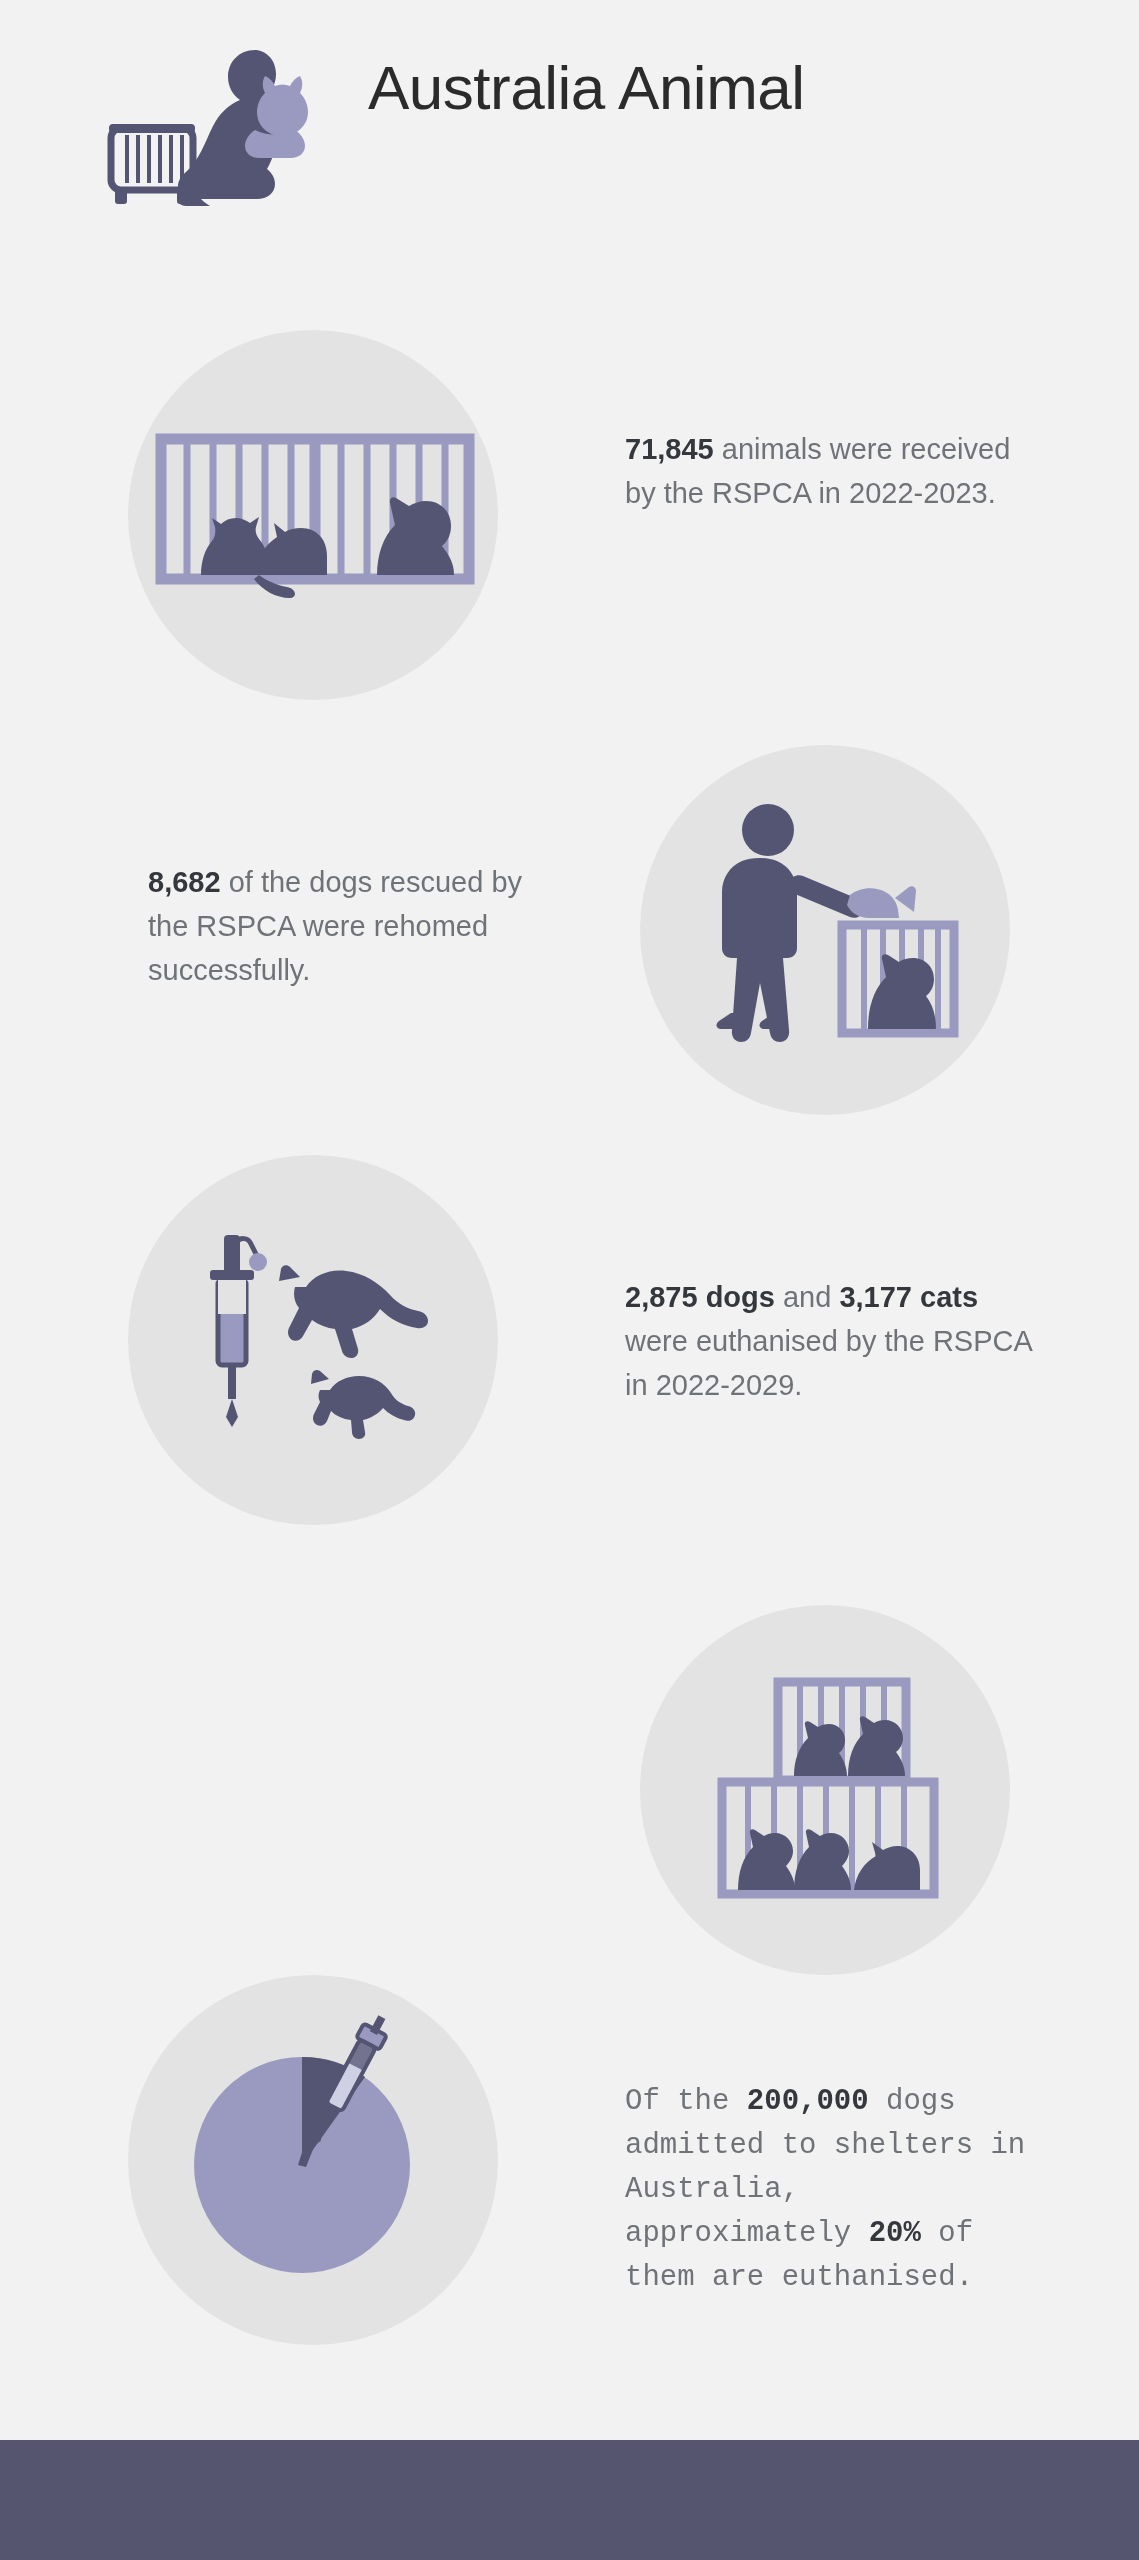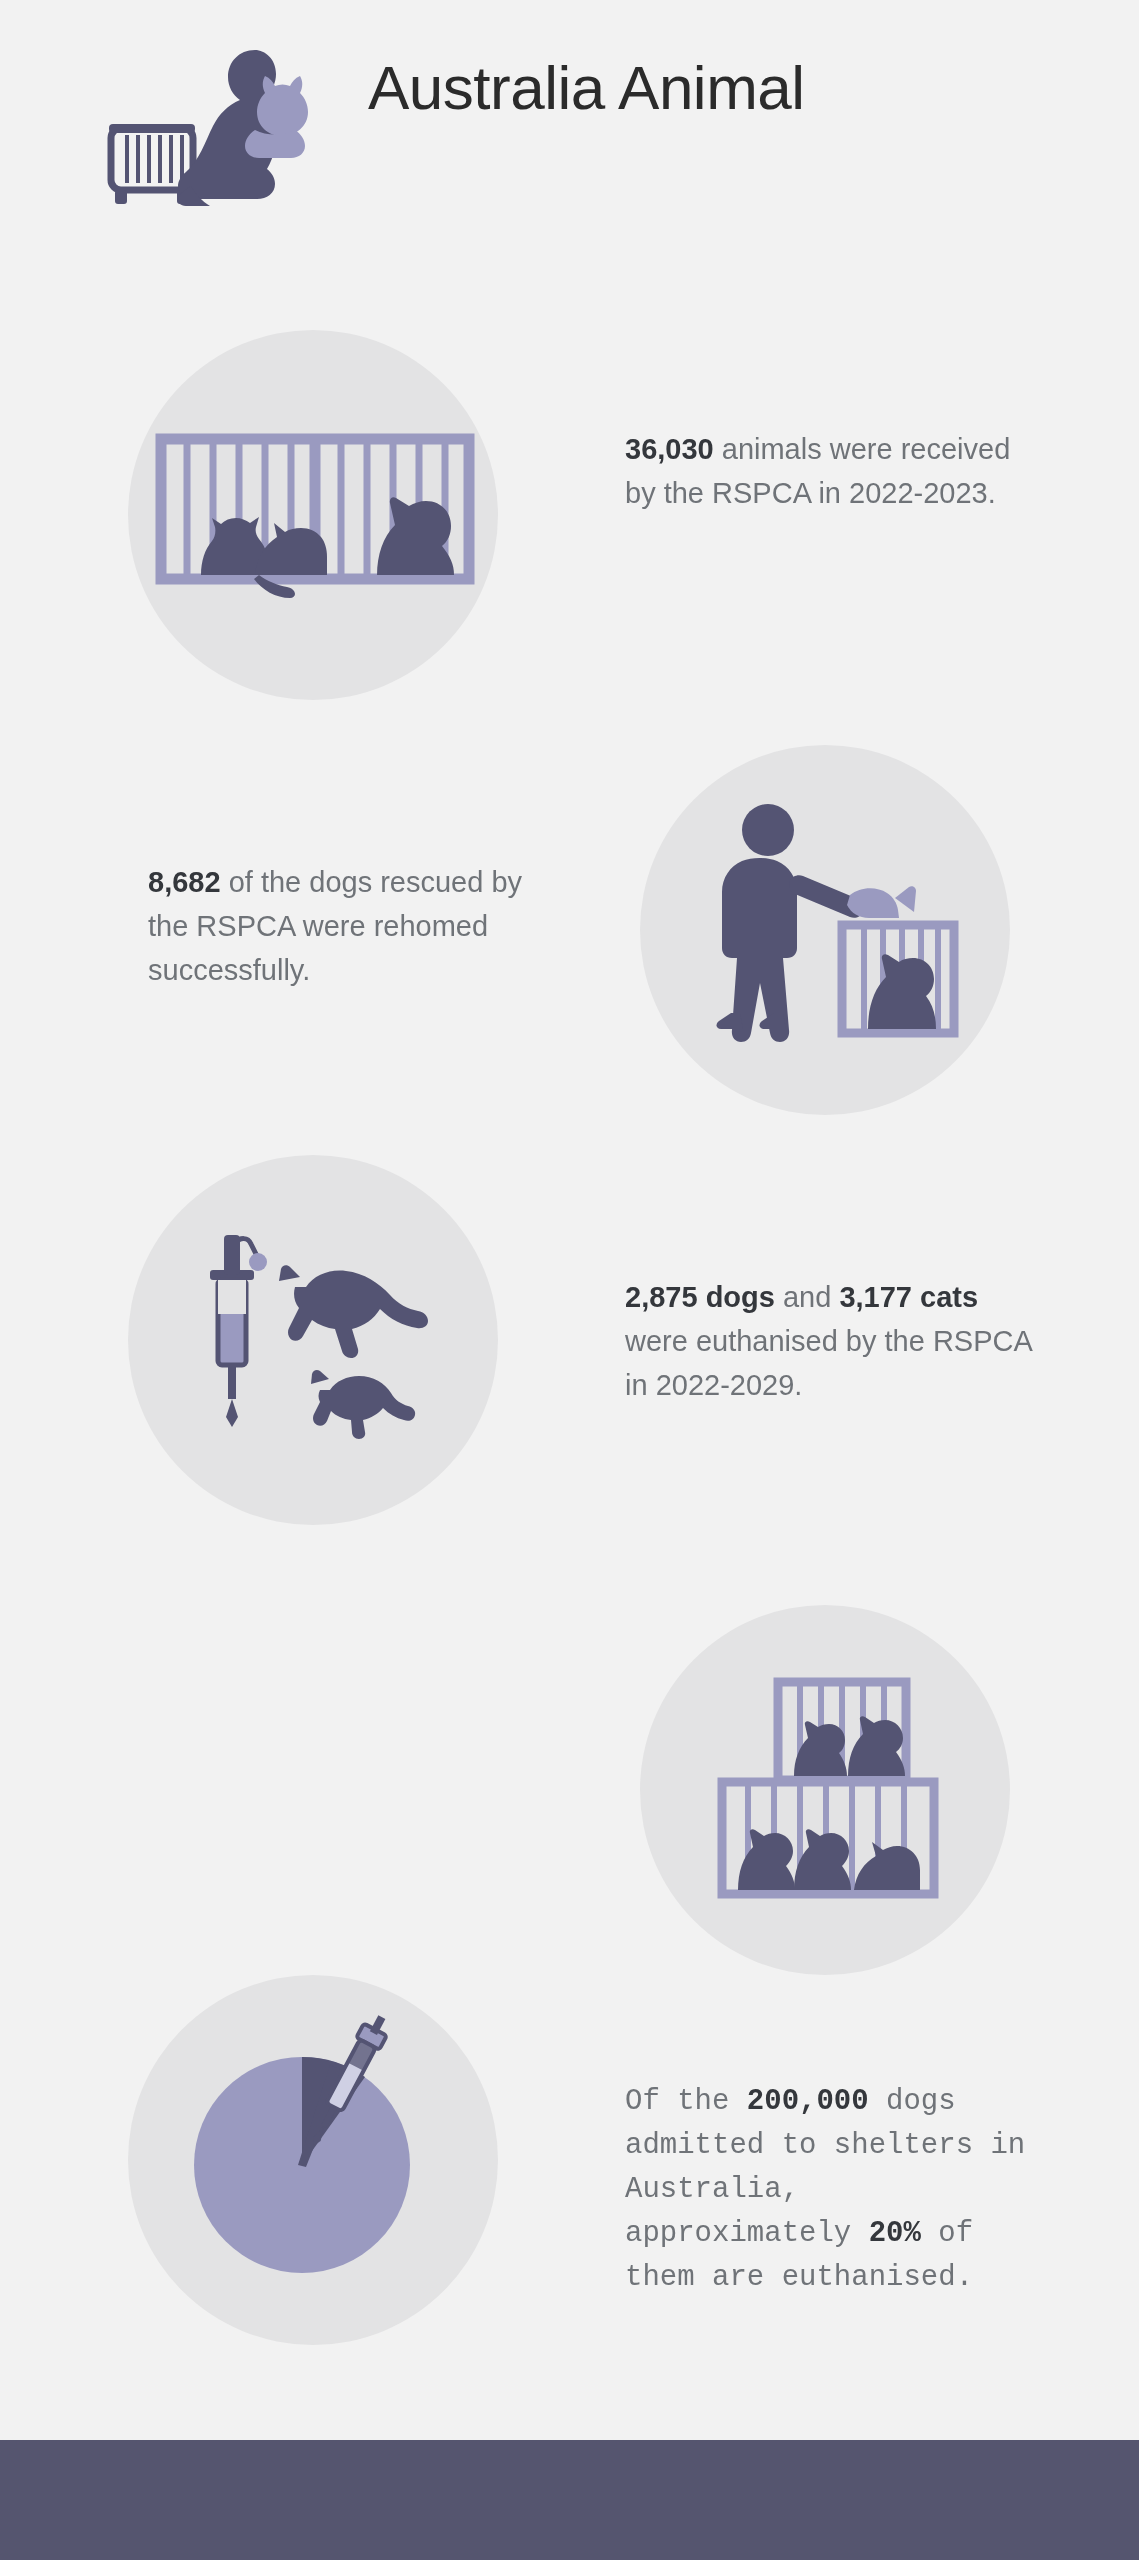--- a/index.html
+++ b/index.html
@@ -146,21 +146,21 @@
           <path d="M46 150c0-14 4-26 11-34 3-4 4-9 3-14l-3-9 9 6c4-4 9-6 15-6 5 0 10 2 14 5l9-6-3 10c-1 4 0 8 3 12 7 8 11 20 11 36H46z"></path>
           <path d="M100 150c2-18 10-30 22-38l-3-14 11 9c5-3 10-4 16-4 8 0 15 3 20 9 4 5 6 12 6 20v18h-72z"></path>
           <path d="M104 150c8 6 18 10 28 12 5 1 8 4 8 7 0 2-2 4-5 4-14 0-28-8-36-19z"></path>
         </g>
 
         <g fill="#545473">
           <path d="M222 150c0-20 6-38 18-50l-5-22c-1-4 2-7 6-5l13 8c5-3 11-5 17-5 14 0 25 10 25 25 0 8-3 15-9 20 8 10 12 18 12 29h-77z"></path>
         </g>
       </svg>
     </div>
-    <div class="stat-text" style="left:625px;top:97px;width:400px;"><b>36,030</b><span> animals were received by the RSPCA in 2022-2023.</span></div>
+    <div class="stat-text" style="left:625px;top:97px;width:400px;"><b>71,845</b><span> animals were received by the RSPCA in 2022-2023.</span></div>
   </div>
 
   <div class="row" style="top:745px;height:350px;">
     <div class="circle" style="left:640px;top:0px;width:370px;height:370px;"></div>
     <div style="position:absolute;left:690px;top:50px;width:275px;height:270px;">
       <svg viewBox="0 0 275 270" width="275" height="270">
 
         <g fill="#545473">
           <circle cx="78" cy="35" r="26"></circle>
           <path d="M52 66c-12 5-20 17-20 31v56c0 6 4 10 10 10h5l-5 72c-1 7 3 12 9 12 5 0 9-3 10-9l9-50 10 50c1 6 5 9 10 9 6 0 10-5 9-12l-6-72h4c6 0 10-4 10-10V97c0-14-8-26-20-31-10-4-25-4-35 0z"></path>

